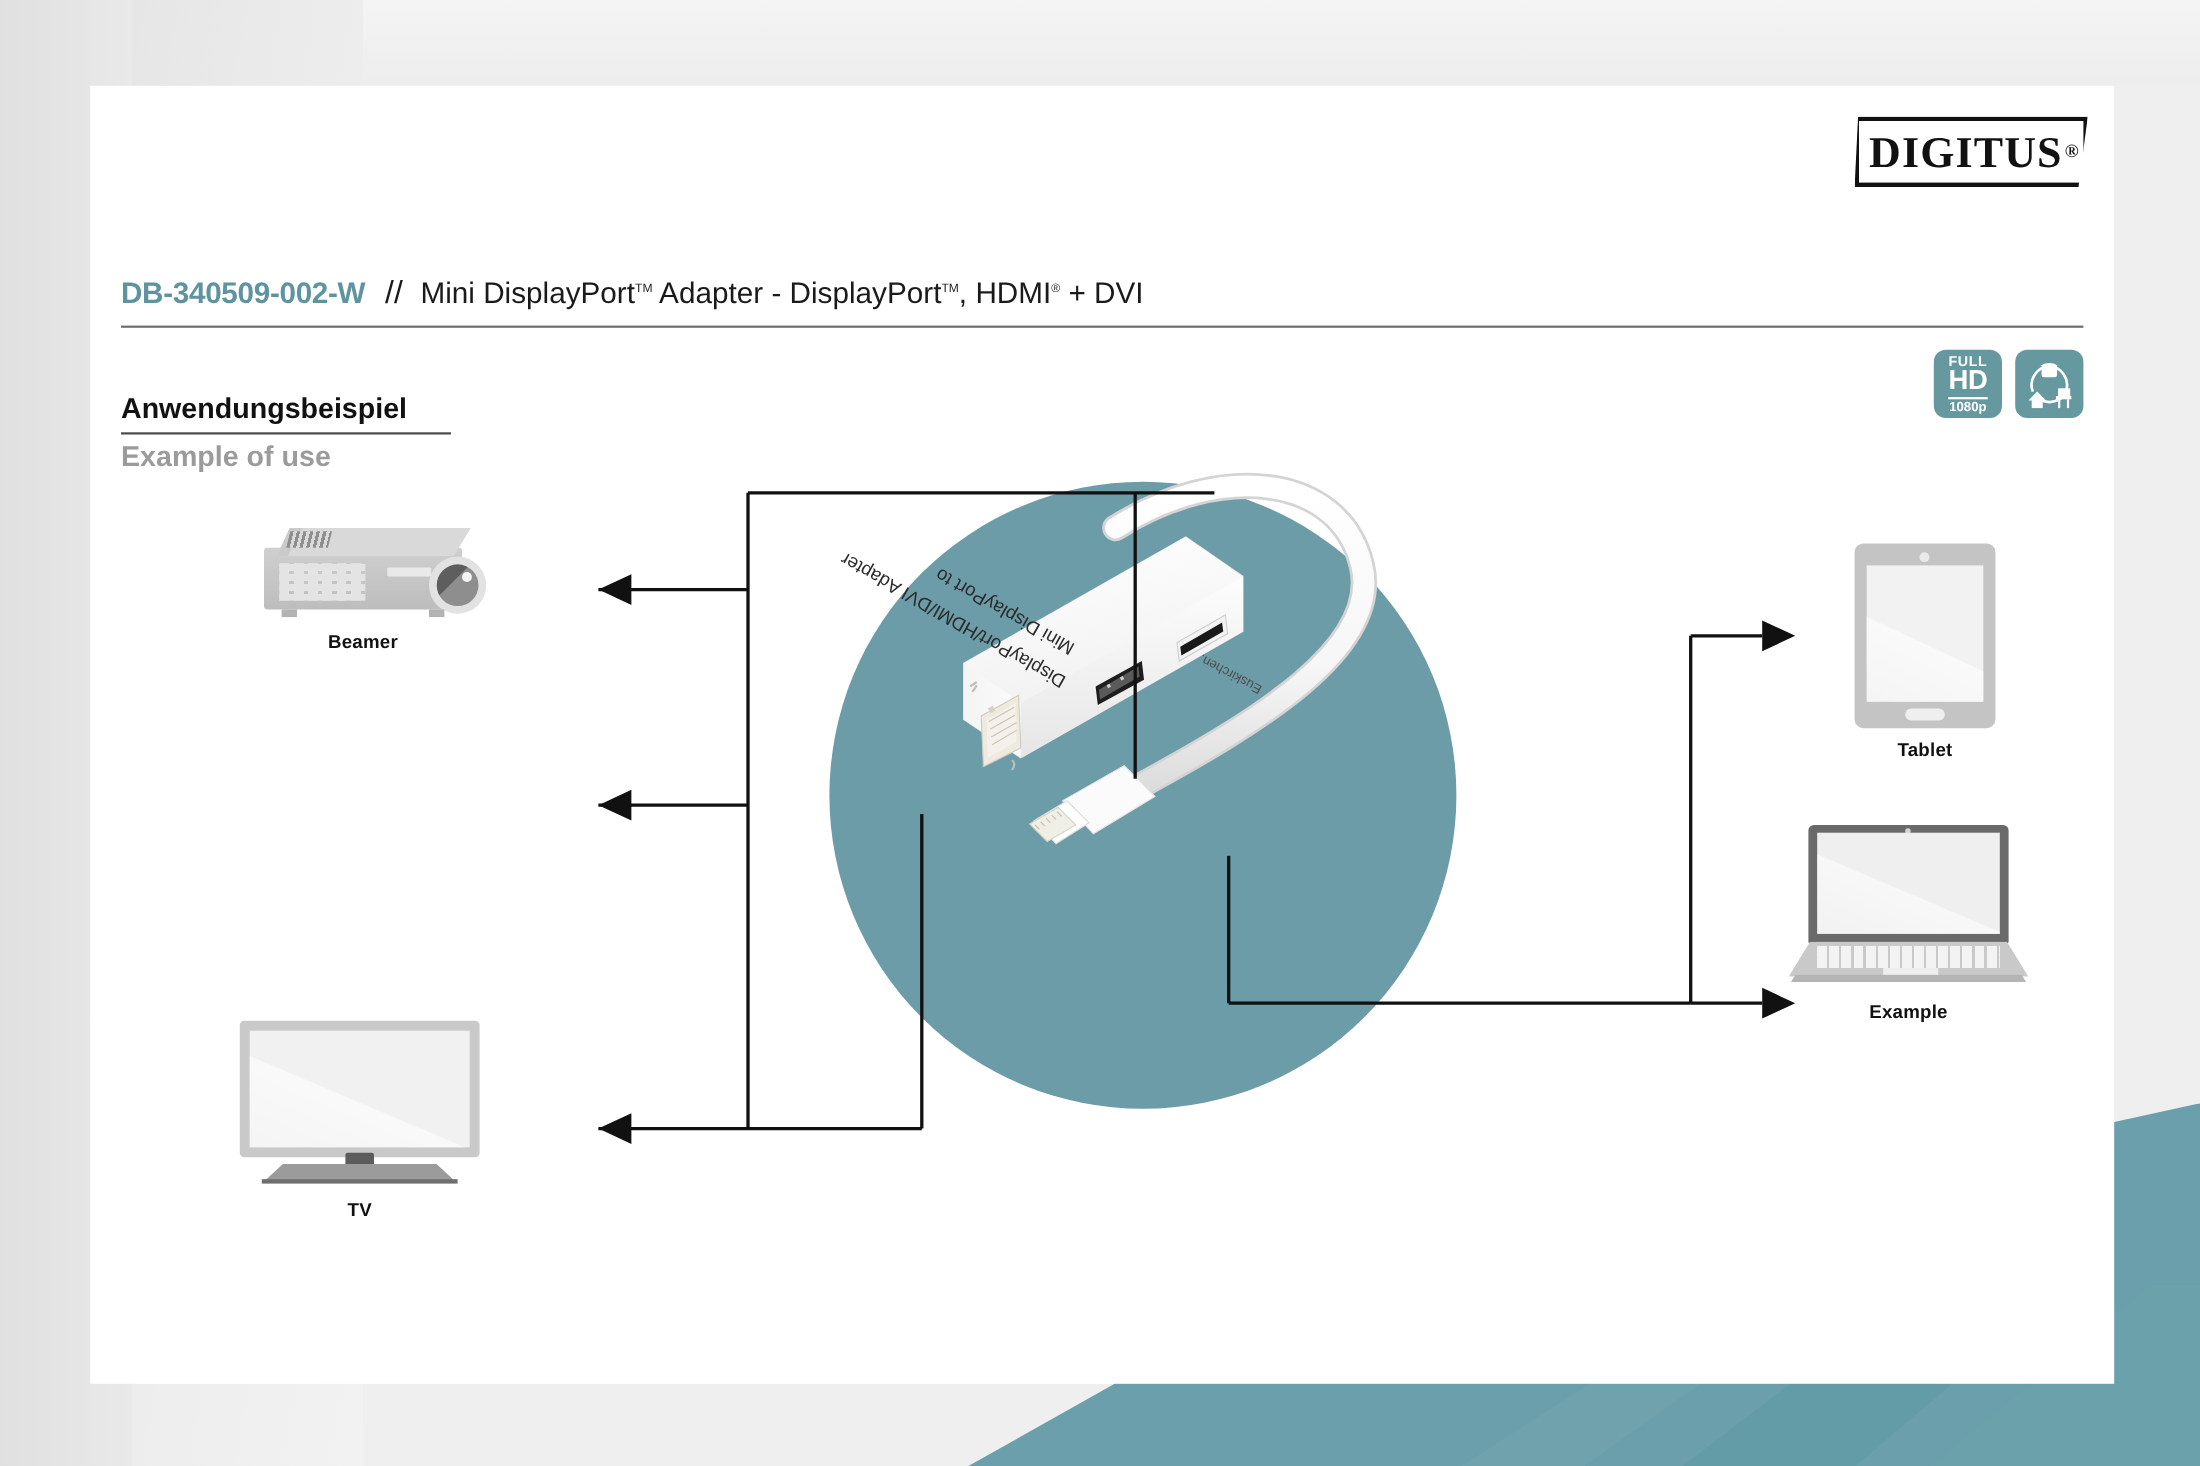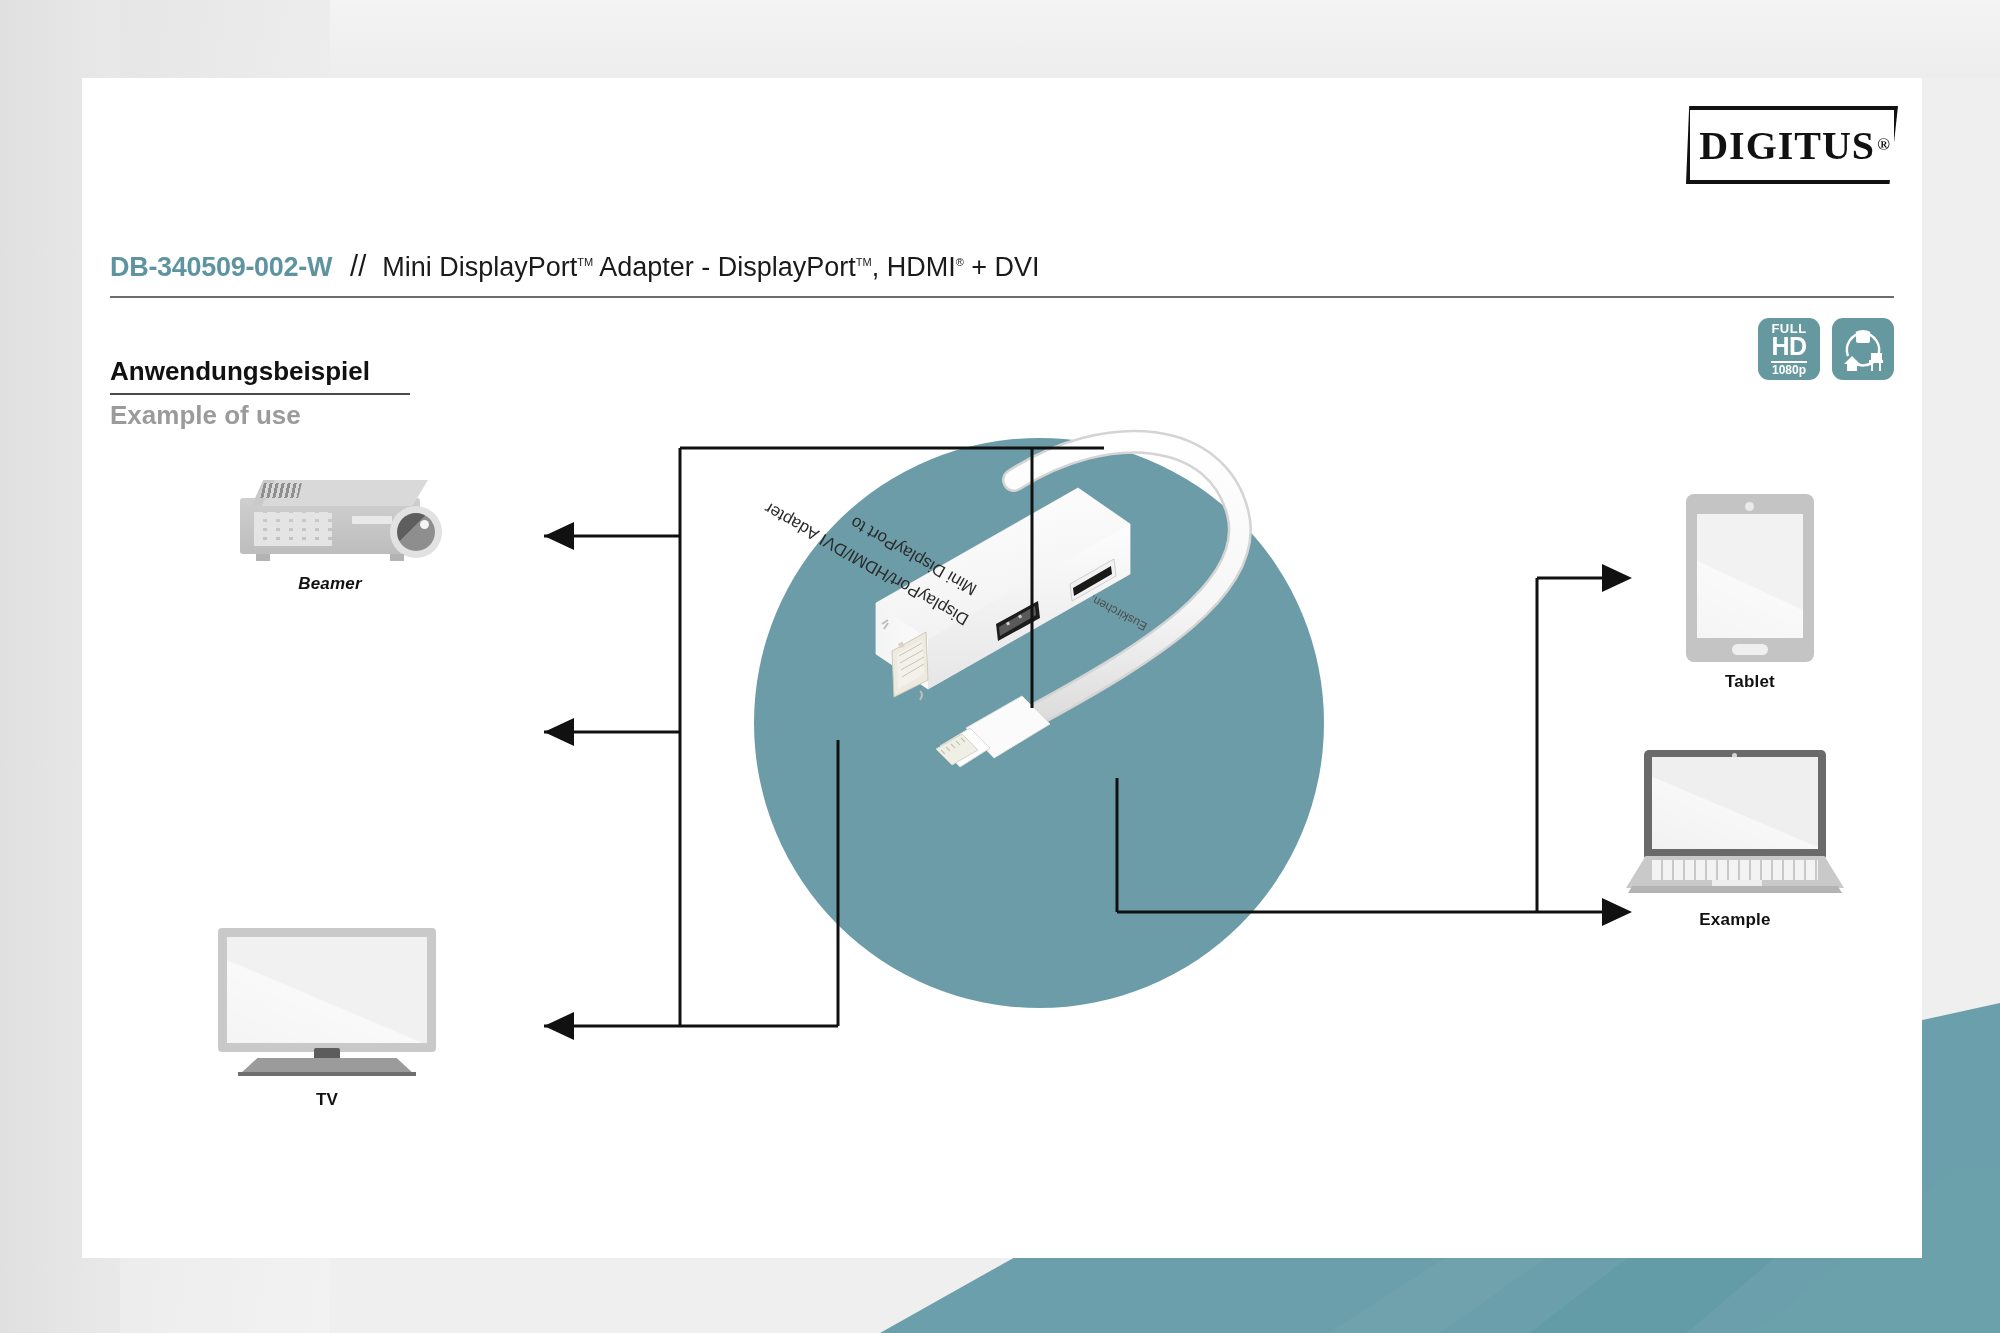--- a/index.html
+++ b/index.html
@@ -28,21 +28,21 @@
      background:rgba(108,166,172,.30);
      clip-path:polygon(78% 100%,96% 50%,100% 50%,100% 100%);}
   #bg .topfade{position:absolute;left:330px;top:0;right:0;height:78px;
      background:linear-gradient(180deg,#f4f4f4,#ededed);}
 
   
   #page{position:absolute;left:82px;top:78px;width:1840px;height:1180px;
         background:#ffffff;}
 
   
-  #logo{position:absolute;right:24px;top:28px;width:212px;height:78px;}
+  #logo{position:absolute;right:24px;top:28px;width:212px;height:64px;}
   #logo .plate{
      position:absolute;inset:0;background:#ffffff;border:4px solid #111;
      clip-path:polygon(1.5% 0%, 100% 0%, 96% 100%, 0% 100%);
   }
   #logo .word{
      position:absolute;inset:0;display:flex;align-items:center;justify-content:center;
      font-family:"Liberation Serif", serif;font-weight:bold;font-size:40px;
      letter-spacing:1px;color:#111;padding-left:6px;box-sizing:border-box;
   }
   #logo .reg{font-size:17px;vertical-align:super;margin-left:2px;}
@@ -335,21 +335,21 @@
       </g>
 
       <polygon points="462,98 492,84 492,112" fill="#111111"></polygon>
       <polygon points="462,294 492,280 492,308" fill="#111111"></polygon>
       <polygon points="462,588 492,574 492,602" fill="#111111"></polygon>
 
       <polygon points="1550,140 1520,126 1520,154" fill="#111111"></polygon>
       <polygon points="1550,474 1520,460 1520,488" fill="#111111"></polygon>
     </svg>
 
-    <div class="dev" style="left:118px;top:34px;width:260px;font-style:italic;">
+    <div class="dev" style="left:118px;top:34px;width:260px;">
       <div class="beamer">
         <div class="body"></div>
         <div class="top"></div>
         <div class="topl"></div>
         <div class="vent"></div>
         <div class="grid"></div>
         <div class="slot"></div>
         <div class="lensout"></div>
         <div class="lens"></div>
         <div class="glint"></div>

